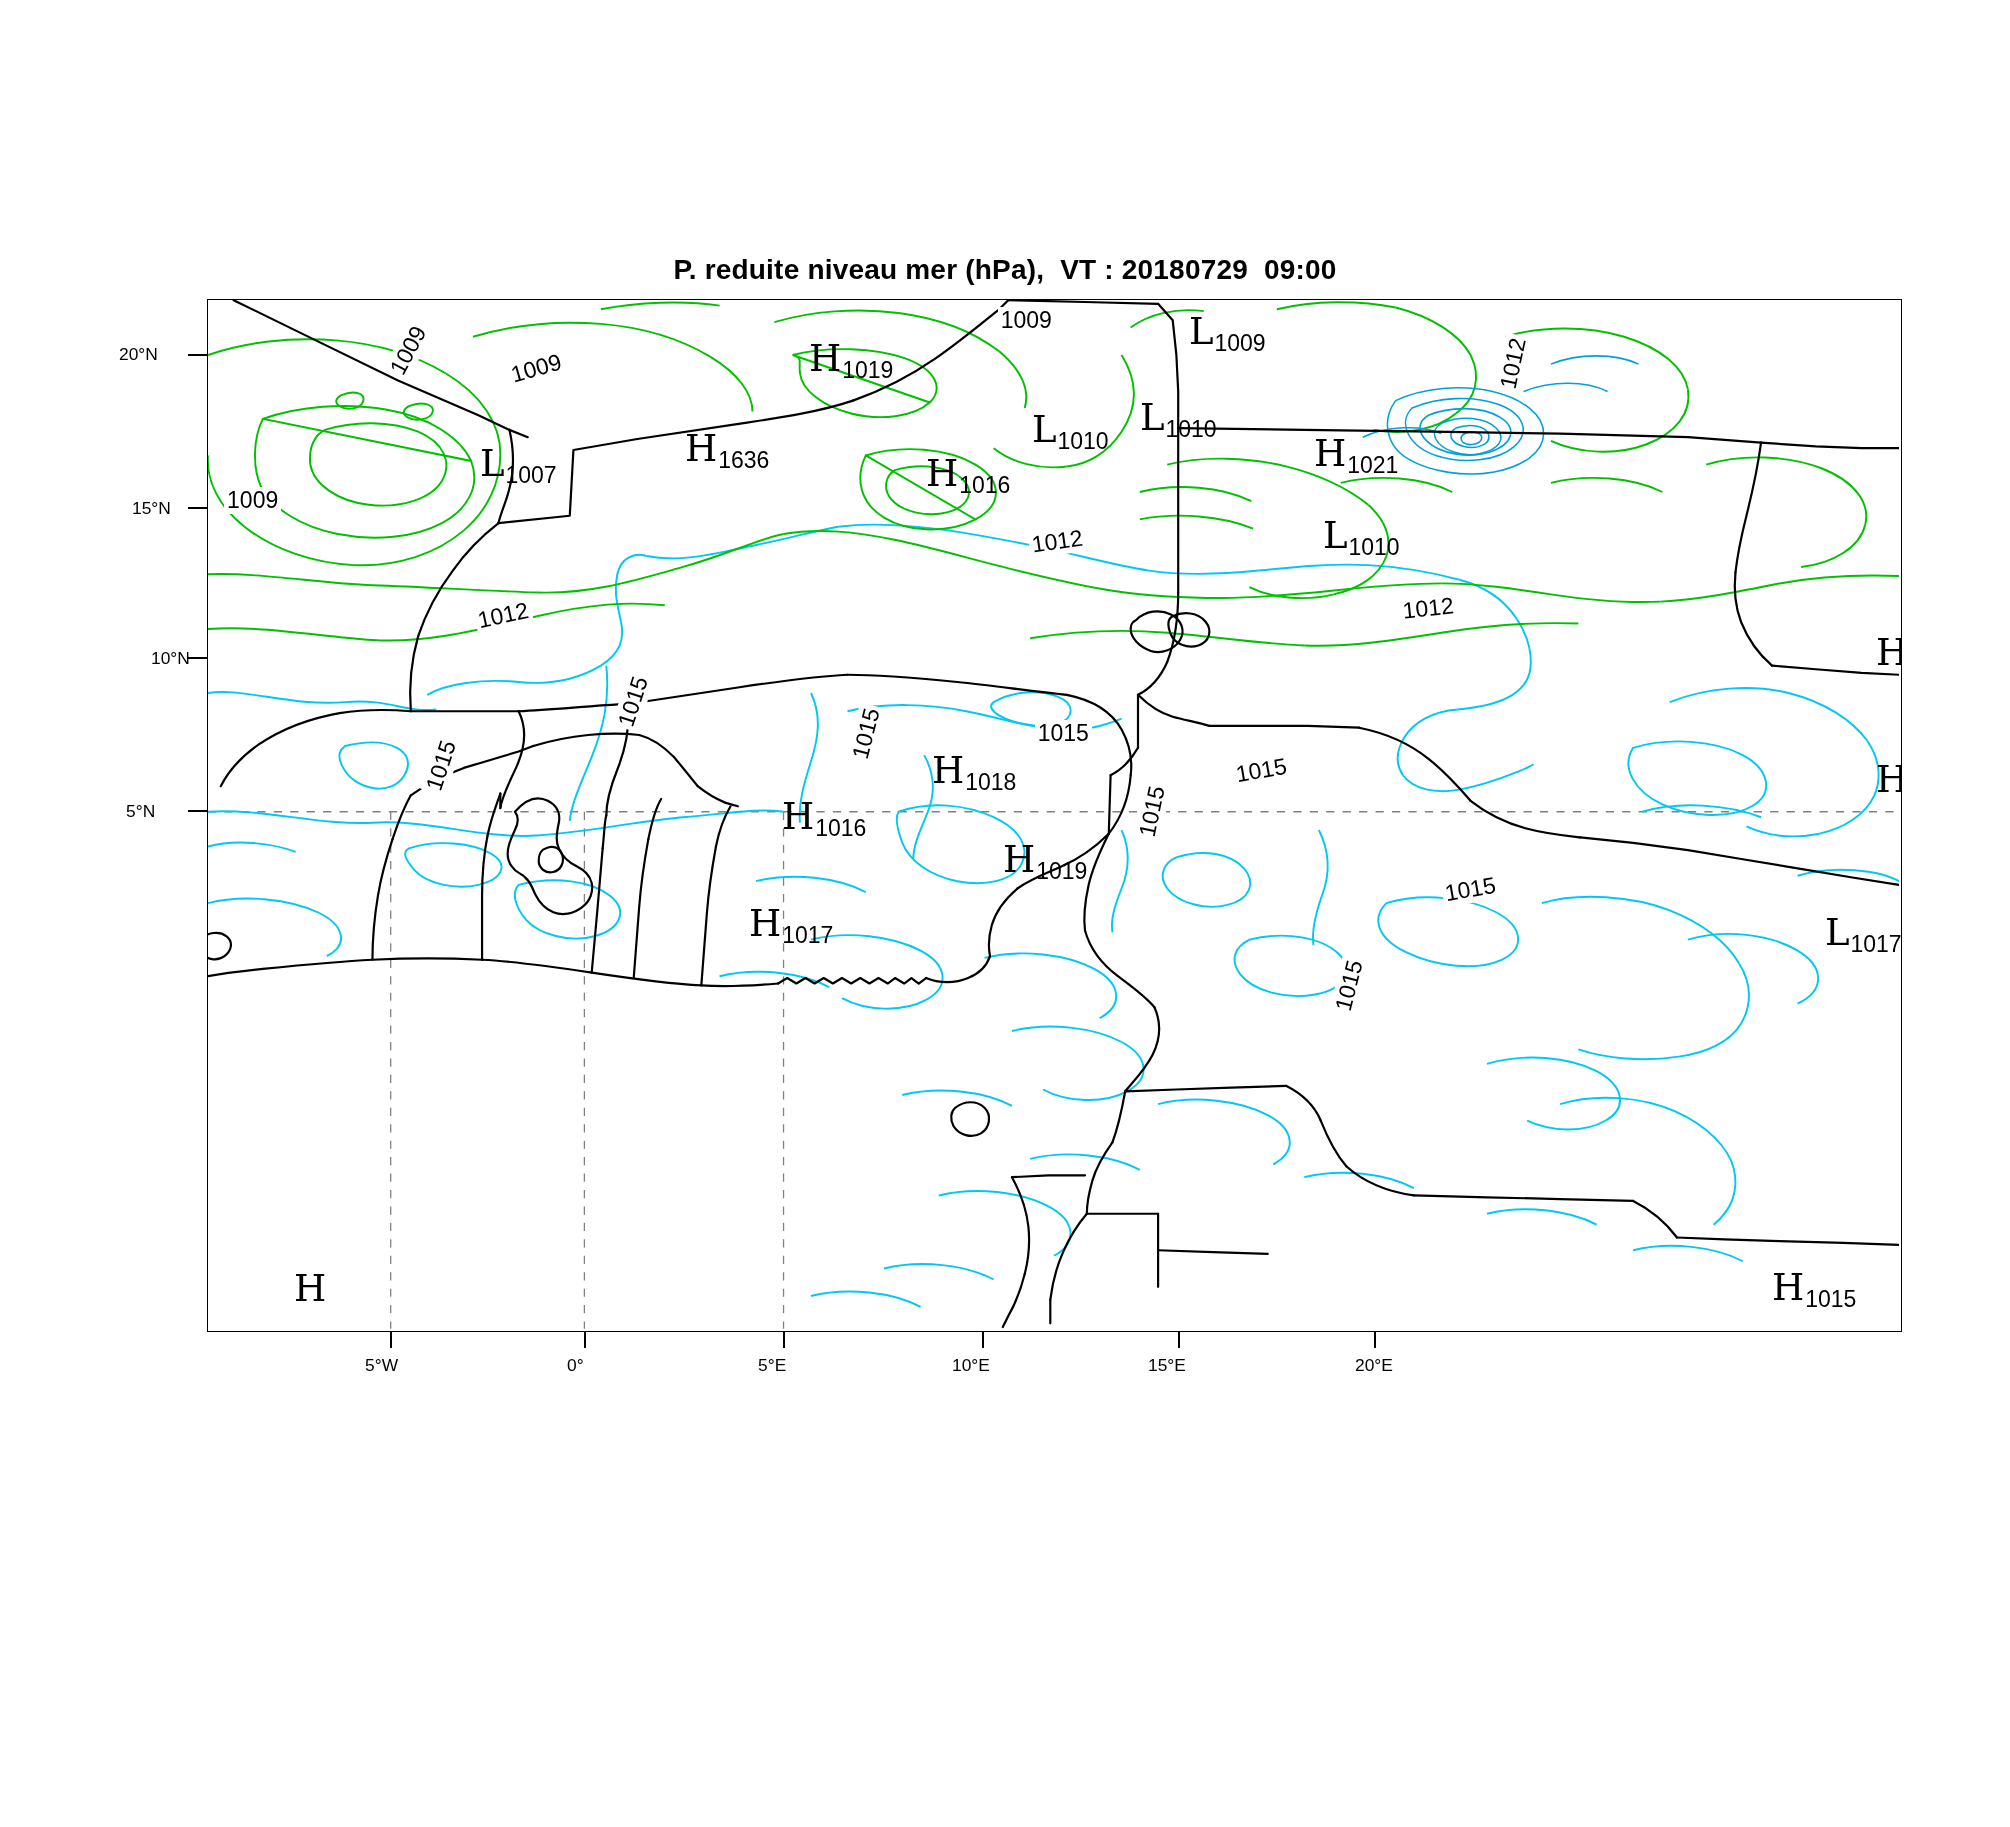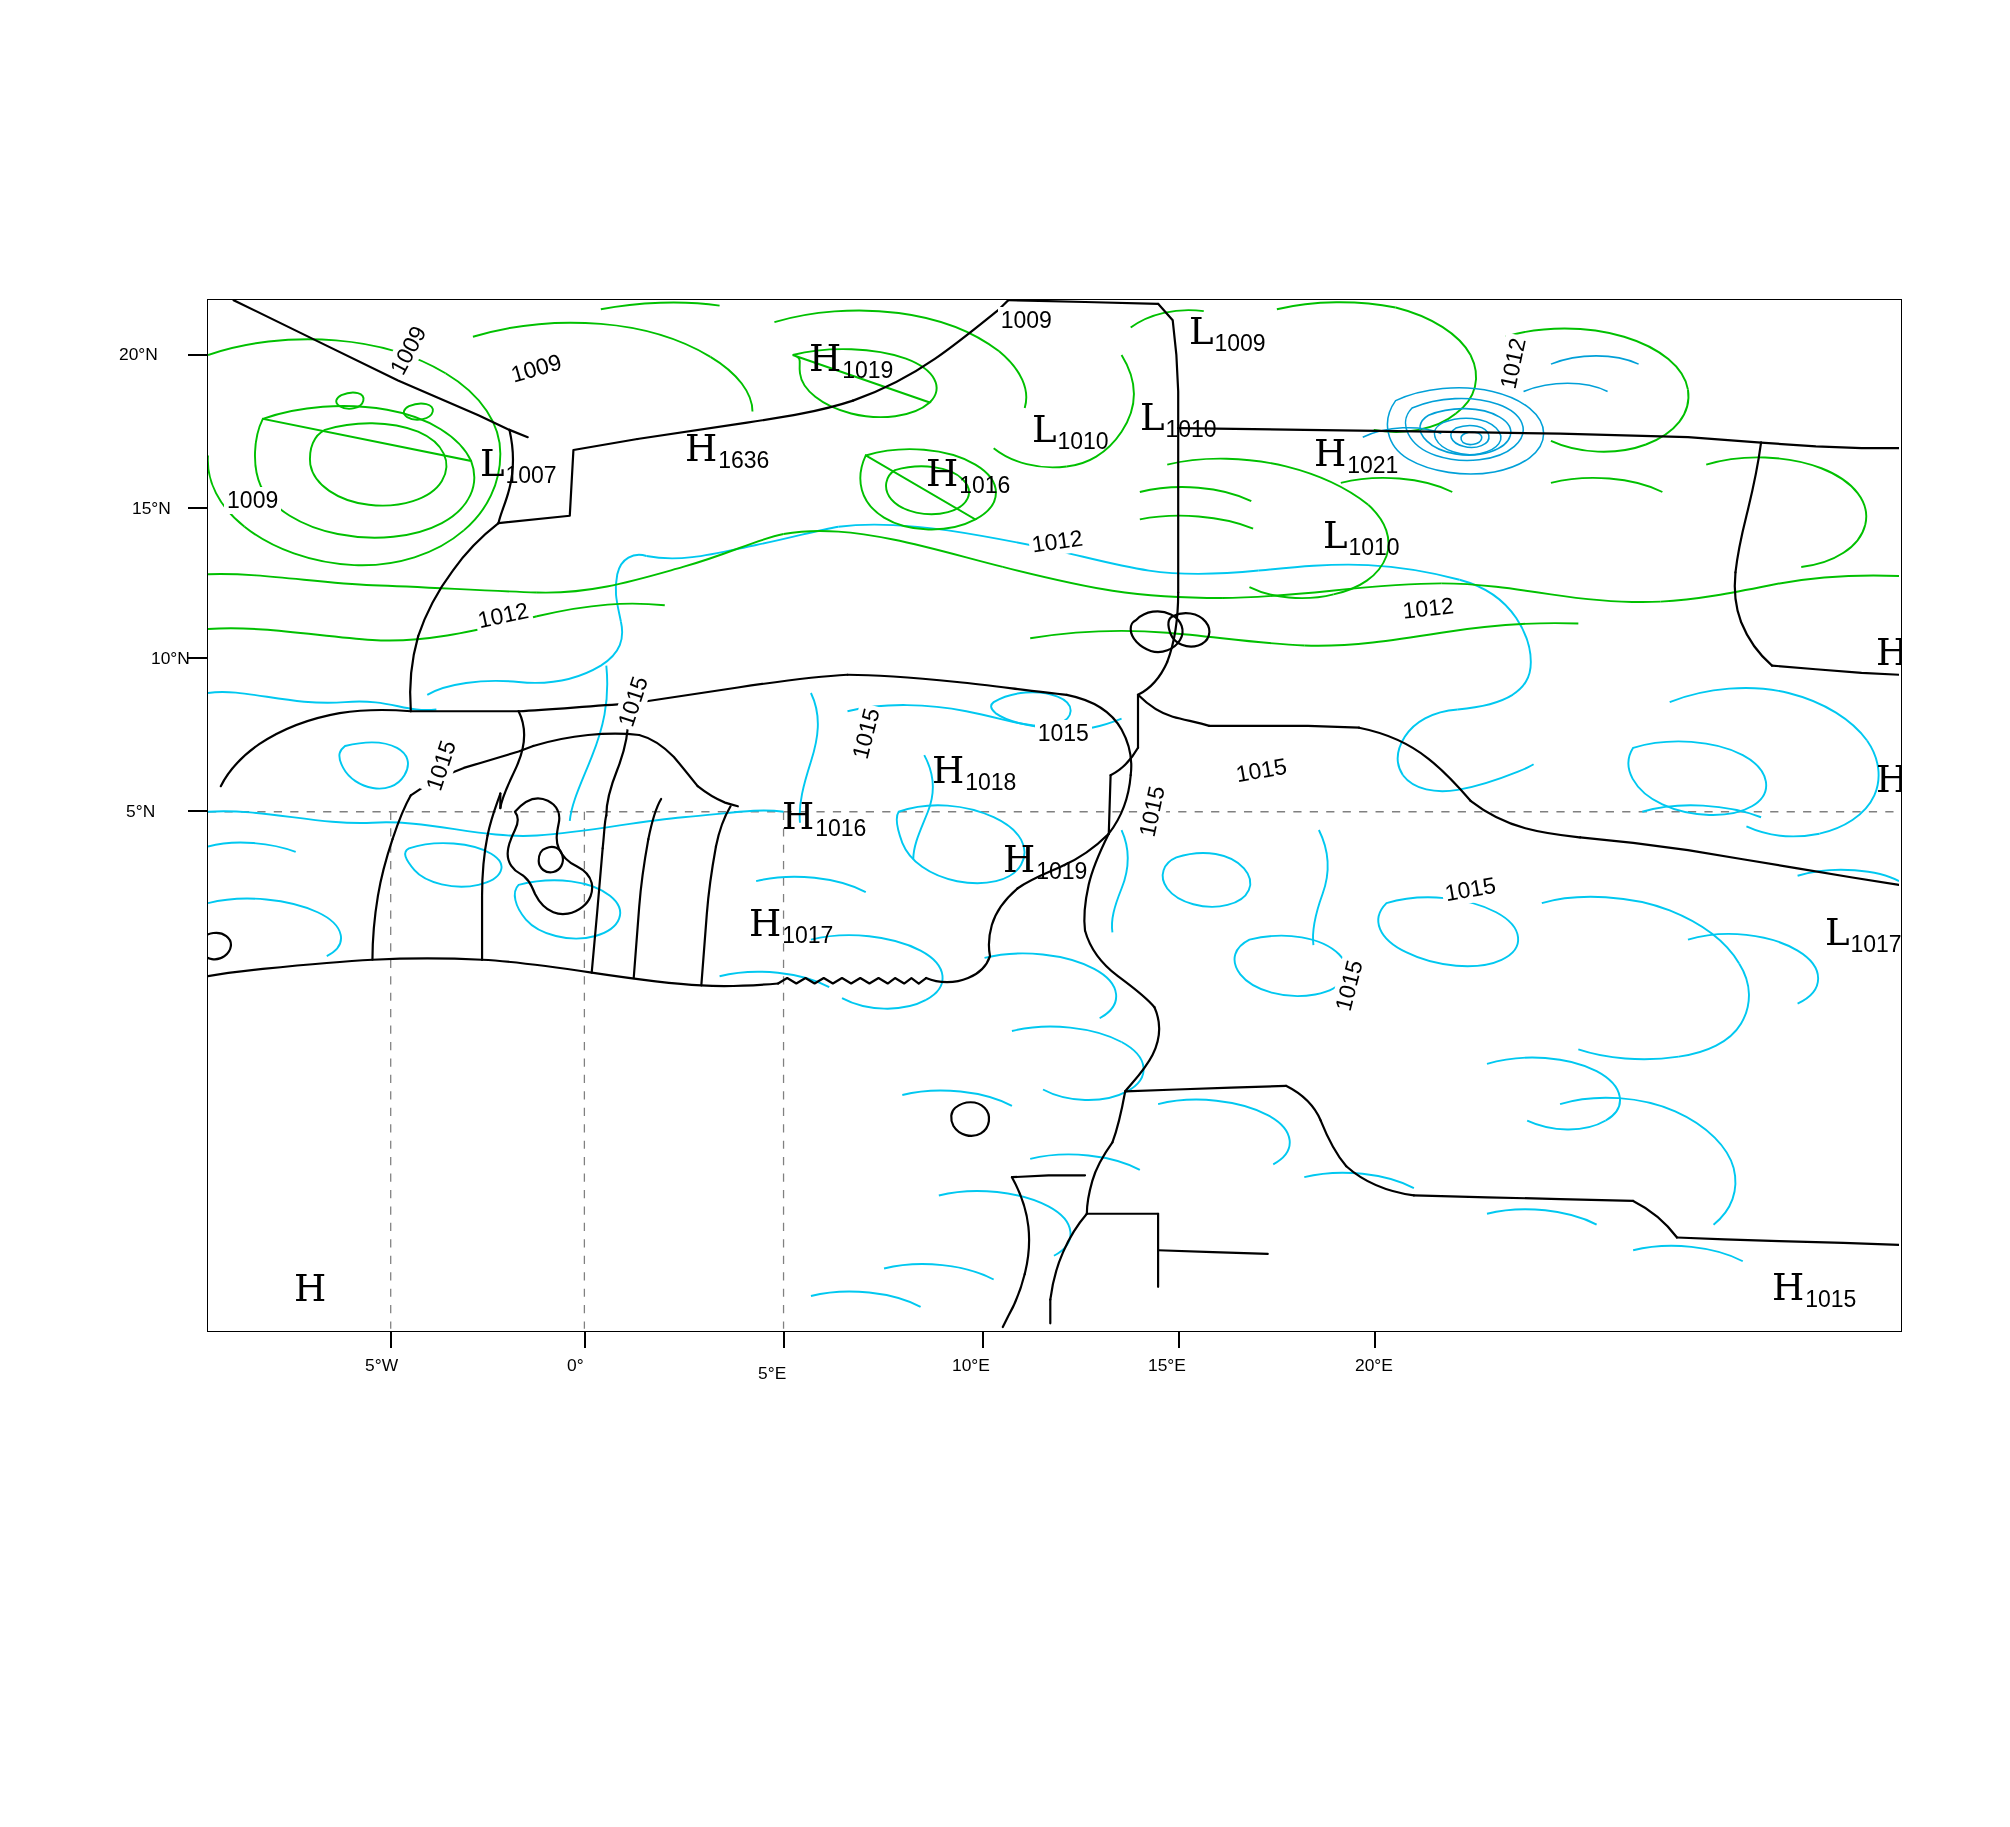--- a/index.html
+++ b/index.html
@@ -83,41 +83,42 @@
     white-space: pre;
     background: #ffffff;
     padding: 0 2.7px;
   }
 </style>
 </head>
 <body>
 
 <div id="root">
 
+  <div id="chart-title">P. reduite niveau mer (hPa),  VT : 20180729  09:00</div>
 
   <div class="axis-label" style="left:119px; top:344px;">20°N</div>
   <div class="tick" style="left:188px; top:354px; width:19px; height:1.8px;"></div>
 
   <div class="axis-label" style="left:132px; top:498px;">15°N</div>
   <div class="tick" style="left:188px; top:507px; width:19px; height:1.8px;"></div>
 
   <div class="axis-label" style="left:119px; top:648px;margin-left:32px;">10°N</div>
   <div class="tick" style="left:188px; top:657px; width:19px; height:1.8px;"></div>
 
   <div class="axis-label" style="left:126px; top:801px;">5°N</div>
   <div class="tick" style="left:188px; top:810px; width:19px; height:1.8px;"></div>
 
   <div class="tick" style="left:390px; top:1331px; width:1.8px; height:17.4px;"></div>
   <div class="axis-label" style="left:365px; top:1355px;">5°W</div>
 
   <div class="tick" style="left:584px; top:1331px; width:1.8px; height:17.4px;"></div>
   <div class="axis-label" style="left:567px; top:1355px;">0°</div>
 
   <div class="tick" style="left:783px; top:1331px; width:1.8px; height:17.4px;"></div>
-  <div class="axis-label" style="left:758px; top:1355px;margin-top:8px;">5°E</div>
+  <div class="axis-label" style="left:758px; top:1355px;">5°E</div>
 
   <div class="tick" style="left:982px; top:1331px; width:1.8px; height:17.4px;"></div>
   <div class="axis-label" style="left:952px; top:1355px;">10°E</div>
 
   <div class="tick" style="left:1178px; top:1331px; width:1.8px; height:17.4px;"></div>
   <div class="axis-label" style="left:1148px; top:1355px;">15°E</div>
 
   <div class="tick" style="left:1374px; top:1331px; width:1.8px; height:17.4px;"></div>
   <div class="axis-label" style="left:1344px; top:1355px;margin-left:11px;">20°E</div>
 

